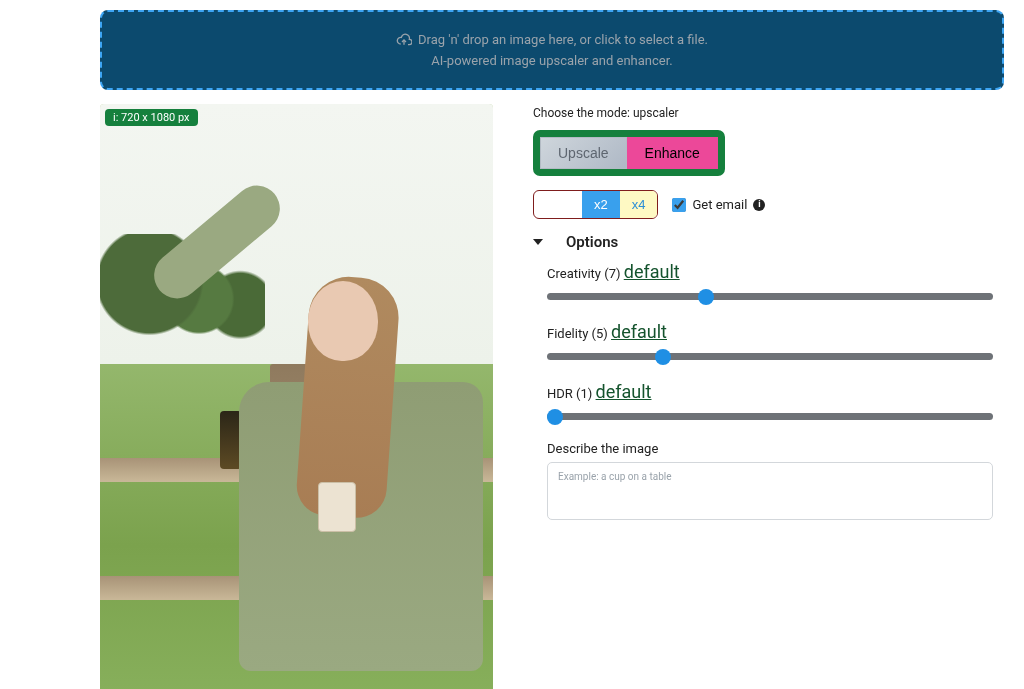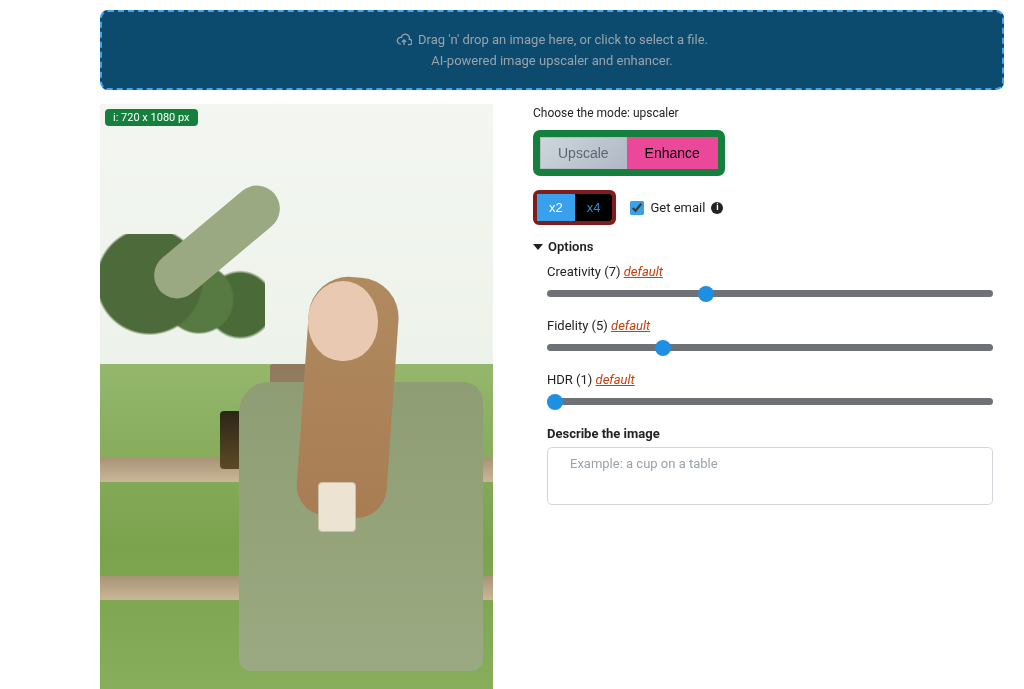--- a/index.html
+++ b/index.html
@@ -28,40 +28,40 @@
 .bottle { position: absolute; width: 22px; height: 58px; border-radius: 4px; }
 .bottle.b1 { left: 120px; top: 52%; background: linear-gradient(#2b2617, #5d4a24); }
 .bottle.b2 { left: 145px; top: 52%; background: linear-gradient(#3a3220, #6b5a32); }
 .pouch { position: absolute; left: 218px; top: 64%; width: 38px; height: 50px; background: #ece3d2; border: 1px solid #cbbfa6; border-radius: 4px; }
 .right { width: 460px; padding-top: 2px; }
 .row { margin-bottom: 14px; display: flex; align-items: center; gap: 14px; font-size: 13px; }
 .mode-title { font-size: 12px; margin-bottom: 10px; }
 .seg { display: inline-flex; border: 7px solid #15803d; border-radius: 7px; overflow: hidden; }
 .seg button { border: none; background: #ec4899; padding: 8px 18px; font-size: 14px; cursor: pointer; }
 .seg button.active { background: linear-gradient(135deg, #cfd6dc, #aeb8c5); color: #5e6670; box-shadow: inset 0 0 0 1px #b3bbc4; }
-.seg-sm { display: inline-flex; border: 4px solid #7f1d1d; border-radius: 6px; overflow: hidden; }
-.seg-sm button { border: none; background: #000000; padding: 6px 12px; font-size: 13px; cursor: pointer; color: #2c8fd6; }
+.seg-sm { display: inline-flex; border: 1px solid #7f1d1d; border-radius: 6px; overflow: hidden; padding-left: 48px; }
+.seg-sm button { border: none; background: #fef9c3; padding: 6px 12px; font-size: 13px; cursor: pointer; color: #2c8fd6; }
 .seg-sm button.active { background: #39a0ed; color: #fff; }
 .chk { display: flex; align-items: center; gap: 6px; }
 .chk input { width: 14px; height: 14px; accent-color: #39a0ed; }
 .info-icon { width: 12px; height: 12px; display: inline-flex; align-items: center; justify-content: center; border-radius: 50%; background: #222; color: #fff; font-size: 9px; line-height: 1; font-weight: bold; }
 .start-btn { background: #eca22b; border: 1px solid #c9831d; color: #222; padding: 7px 16px; border-radius: 5px; font-size: 13px; cursor: pointer; }
 .meta { font-size: 13px; }
-.options-hdr { display: flex; align-items: center; gap: 5px; font-weight: 600; margin: 6px 0 10px; font-size: 13px; cursor: pointer; }
+.options-hdr { display: flex; align-items: center; gap: 23px; font-weight: 600; margin: 6px 0 10px; font-size: 15px; cursor: pointer; }
 .caret { display: inline-block; width: 0; height: 0; border-left: 5px solid transparent; border-right: 5px solid transparent; border-top: 6px solid #222; }
 .options-body { padding-left: 14px; }
 .sl-group { margin-bottom: 18px; }
 .sl-label { font-size: 13px; margin-bottom: 6px; }
-.def-link { color: #c2410c; text-decoration: underline; cursor: pointer; font-size: 13px; font-style: italic; }
+.def-link { color: #14532d; text-decoration: underline; cursor: pointer; font-size: 18px; }
 .slider { -webkit-appearance: none; width: 100%; height: 7px; border-radius: 4px; background: #6e7277; outline: none; }
 .slider::-webkit-slider-thumb { -webkit-appearance: none; width: 16px; height: 16px; border-radius: 50%; background: #1f8fe4; cursor: pointer; }
 .slider::-moz-range-thumb { width: 16px; height: 16px; border-radius: 50%; background: #1f8fe4; border: none; cursor: pointer; }
 .slider::-moz-range-track { height: 7px; border-radius: 4px; background: #6e7277; }
-.desc-label { font-size: 13px; margin-bottom: 6px; font-weight: bold; }
-.desc-ta { width: 100%; height: 58px; border: 1px solid #d3d7db; border-radius: 5px; padding: 8px 22px; font-size: 13px; resize: none; font-family: inherit; color: #333; }
+.desc-label { font-size: 13px; margin-bottom: 6px; }
+.desc-ta { width: 100%; height: 58px; border: 1px solid #d3d7db; border-radius: 5px; padding: 8px 10px; font-size: 10px; resize: none; font-family: inherit; color: #333; }
 .desc-ta::placeholder { color: #9aa3ab; }
 </style>
 </head>
 <body>
 
 <div class="container">
 
   <div class="dropzone">
     <span class="line with-icon">
       <svg class="cloud-icon" viewBox="0 0 24 24" fill="none" stroke="#9aa3ab" stroke-width="2">

